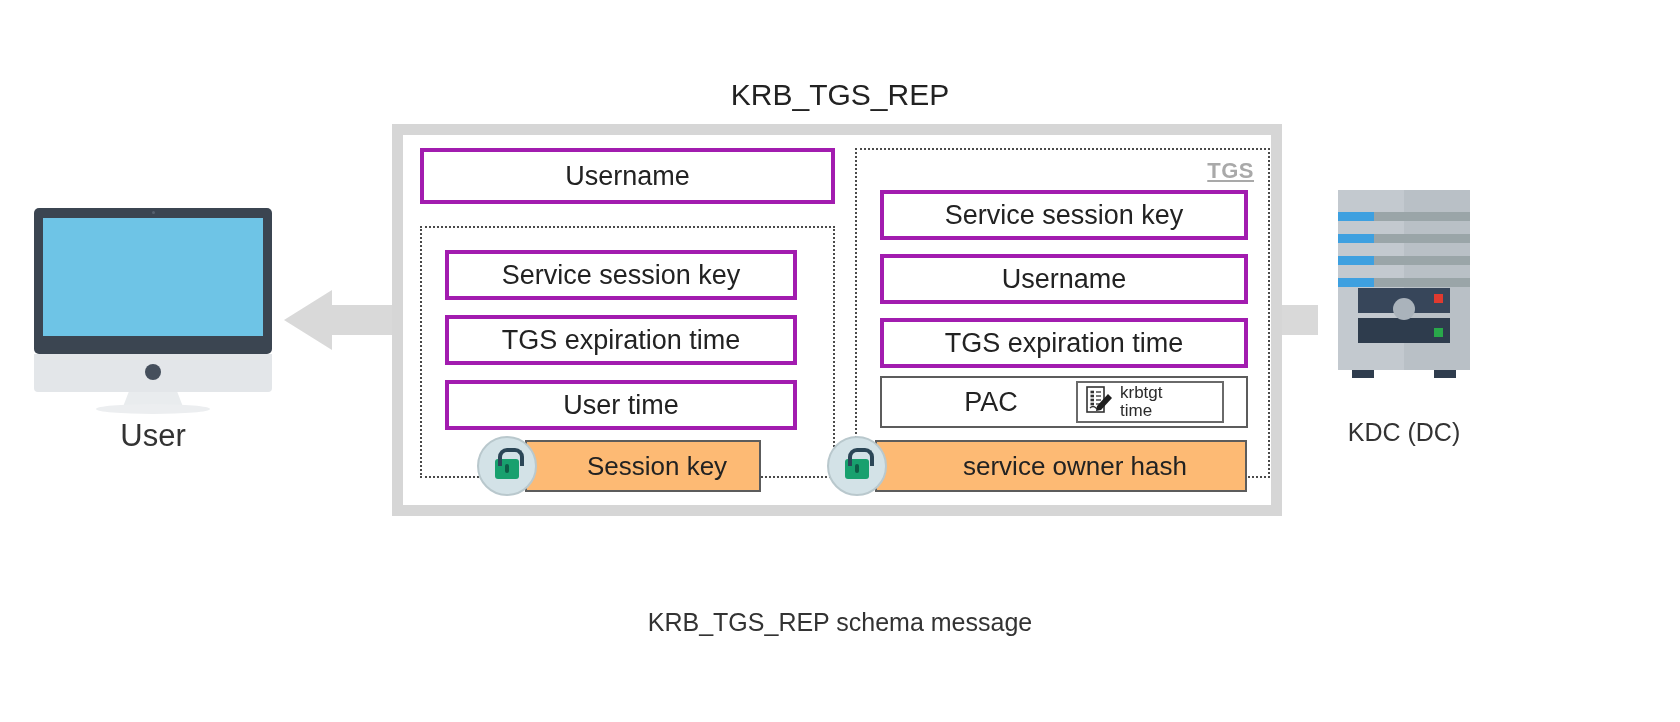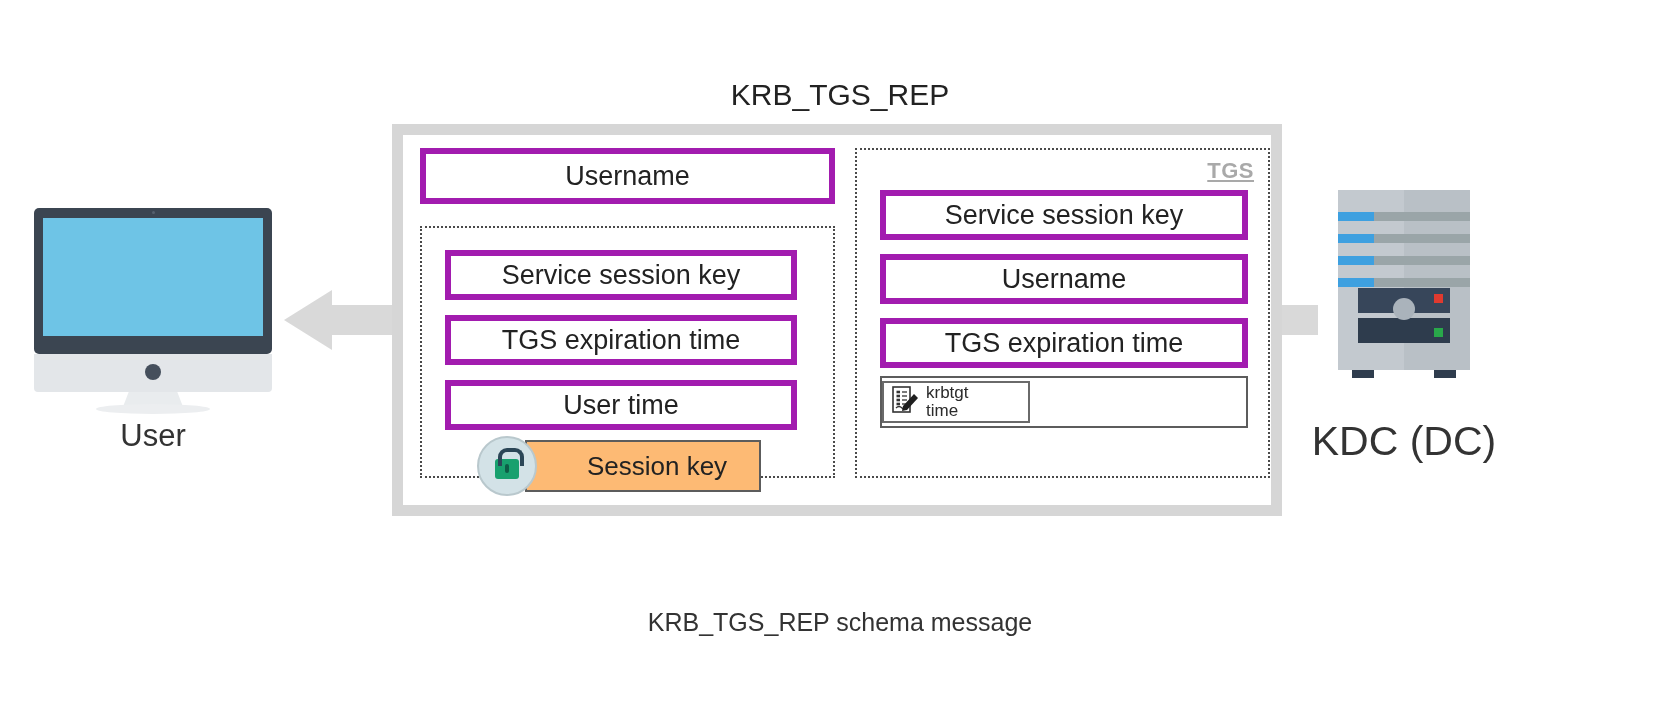--- a/index.html
+++ b/index.html
@@ -30,42 +30,42 @@
   .srv-body{position:absolute;left:0;top:0;width:132px;height:180px;background:#c3c9cf;}
   .srv-shade{position:absolute;left:66px;top:0;width:66px;height:180px;background:#b9c0c6;}
   .srv-bar{position:absolute;left:0;width:132px;height:9px;background:#9aa5a8;}
   .srv-bar i{position:absolute;left:0;top:0;width:36px;height:9px;background:#3ea0e0;display:block;}
   .srv-panel{position:absolute;left:20px;width:92px;height:25px;background:#37465a;}
   .srv-panel.dark{background:#2e3c4d;}
   .srv-knob{position:absolute;left:50%;margin-left:-11px;top:108px;width:22px;height:22px;
             background:#aab3bb;border-radius:50%;}
   .srv-led{position:absolute;width:9px;height:9px;}
   .srv-foot{position:absolute;top:180px;width:22px;height:8px;background:#2f3d4e;}
-  #kdc-label{left:1268px;top:418px;width:272px;text-align:center;font-size:41px;color:#333;}
+  #kdc-label{left:1268px;top:418px;width:272px;text-align:center;font-size:25px;color:#333;}
 
   
   .arrow-gray{background:#d9d9d9;}
   #arrow-left-shaft{left:330px;top:305px;width:104px;height:30px;}
   #arrow-left-head{left:284px;top:290px;width:48px;height:60px;
       background:#d9d9d9;clip-path:polygon(0 50%,100% 0,100% 100%);}
   #arrow-right{left:1218px;top:305px;width:100px;height:30px;}
 
   
   #title{left:392px;top:78px;width:896px;text-align:center;font-size:30px;color:#222;}
   #caption{left:392px;top:608px;width:896px;text-align:center;font-size:25px;color:#333;}
 
   
   #msgbox{left:392px;top:124px;width:890px;height:392px;
           border:11px solid #d6d6d6;background:#fff;box-sizing:border-box;}
 
   
   #left-col{left:420px;top:148px;width:415px;height:346px;}
   #right-col{left:855px;top:148px;width:415px;height:346px;}
 
-  .plain-box{border:6px solid #a21caf;background:#fff;box-sizing:border-box;
+  .plain-box{border:4px solid #a21caf;background:#fff;box-sizing:border-box;
              display:flex;align-items:center;justify-content:center;
              font-size:27px;color:#222;}
   .dotted-group{border:2px dotted #4a4a4a;box-sizing:border-box;position:relative;}
 
   #username-box{position:absolute;left:0;top:0;width:415px;height:56px;}
   #enc-group{position:absolute;left:0;top:78px;width:415px;height:252px;}
   #tgs-group{position:absolute;left:0;top:0;width:415px;height:330px;}
   #tgs-tag{position:absolute;right:14px;top:8px;font-size:22px;font-weight:bold;color:#a9a9a9;
            letter-spacing:0.5px;text-decoration:underline;}
 
@@ -85,21 +85,21 @@
            background:#0d5c46;border-radius:2px;}
   .lock-label{margin-left:-12px;padding-left:28px;height:52px;border:2px solid #5c5c5c;
               background:#fdba74;box-sizing:border-box;display:flex;align-items:center;
               justify-content:center;font-size:26px;color:#222;}
 
   
   #pac-row{position:absolute;left:23px;top:226px;width:368px;height:52px;
            border:2px solid #5c5c5c;background:#fff;box-sizing:border-box;
            display:flex;align-items:center;}
   #pac-text{flex:1;text-align:center;font-size:27px;color:#222;padding-left:24px;}
-  #krbtgt-badge{margin-right:4px;width:148px;height:42px;border:2px solid #6a6a6a;
+  #krbtgt-badge{margin-right:22px;width:148px;height:42px;border:2px solid #6a6a6a;
                 background:#fff;box-sizing:border-box;display:flex;align-items:center;
                 gap:6px;padding-left:6px;}
   #krbtgt-badge .doc-ico{flex:0 0 auto;}
   #krbtgt-text{font-size:17px;line-height:18px;color:#2b2b2b;}
 </style>
 </head>
 <body>
 
 <div class="abs" id="monitor">
   <div class="mon-bezel">
@@ -176,20 +176,21 @@
   <div class="dotted-group" id="tgs-group">
     <div id="tgs-tag">TGS</div>
 
     <div class="plain-box inner-row-r" style="top:40px">Service session key</div>
 
     <div class="plain-box inner-row-r" style="top:104px">Username</div>
 
     <div class="plain-box inner-row-r" style="top:168px">TGS expiration time</div>
 
     <div id="pac-row">
+      <div id="pac-text">PAC</div>
       <div id="krbtgt-badge">
         <span class="doc-ico">
           <svg width="30" height="30" viewBox="0 0 30 30">
             <rect x="3" y="2" width="17" height="25" fill="#ffffff" stroke="#333" stroke-width="1.6"></rect>
             <line x1="6.5" y1="7" x2="10" y2="7" stroke="#333" stroke-width="2.6"></line>
             <line x1="6.5" y1="11" x2="10" y2="11" stroke="#333" stroke-width="2.6"></line>
             <line x1="6.5" y1="15" x2="10" y2="15" stroke="#333" stroke-width="2.6"></line>
             <line x1="6.5" y1="19" x2="10" y2="19" stroke="#333" stroke-width="2.6"></line>
             <line x1="12" y1="7" x2="17" y2="7" stroke="#333" stroke-width="1.3"></line>
             <line x1="12" y1="11" x2="17" y2="11" stroke="#333" stroke-width="1.3"></line>
@@ -199,16 +200,25 @@
             <path d="M13 21 L24 9 L28 13 L17 25 L12 26 Z" fill="#1f1f1f"></path>
           </svg>
         </span>
         <span id="krbtgt-text">
           <span>krbtgt</span><br>
           <span>time</span>
         </span>
       </div>
     </div>
 
+    <div class="lock-row" style="left:-30px;top:290px;">
+      <div class="lock-circle">
+        <div class="lock-body">
+          <div class="lock-shackle"></div>
+          <div class="lock-kh"></div>
+        </div>
+      </div>
+      <div class="lock-label" style="width:372px">service owner hash</div>
+    </div>
   </div>
 </div>
 
 <div class="abs" id="caption">KRB_TGS_REP schema message</div>
 
 </body></html>

